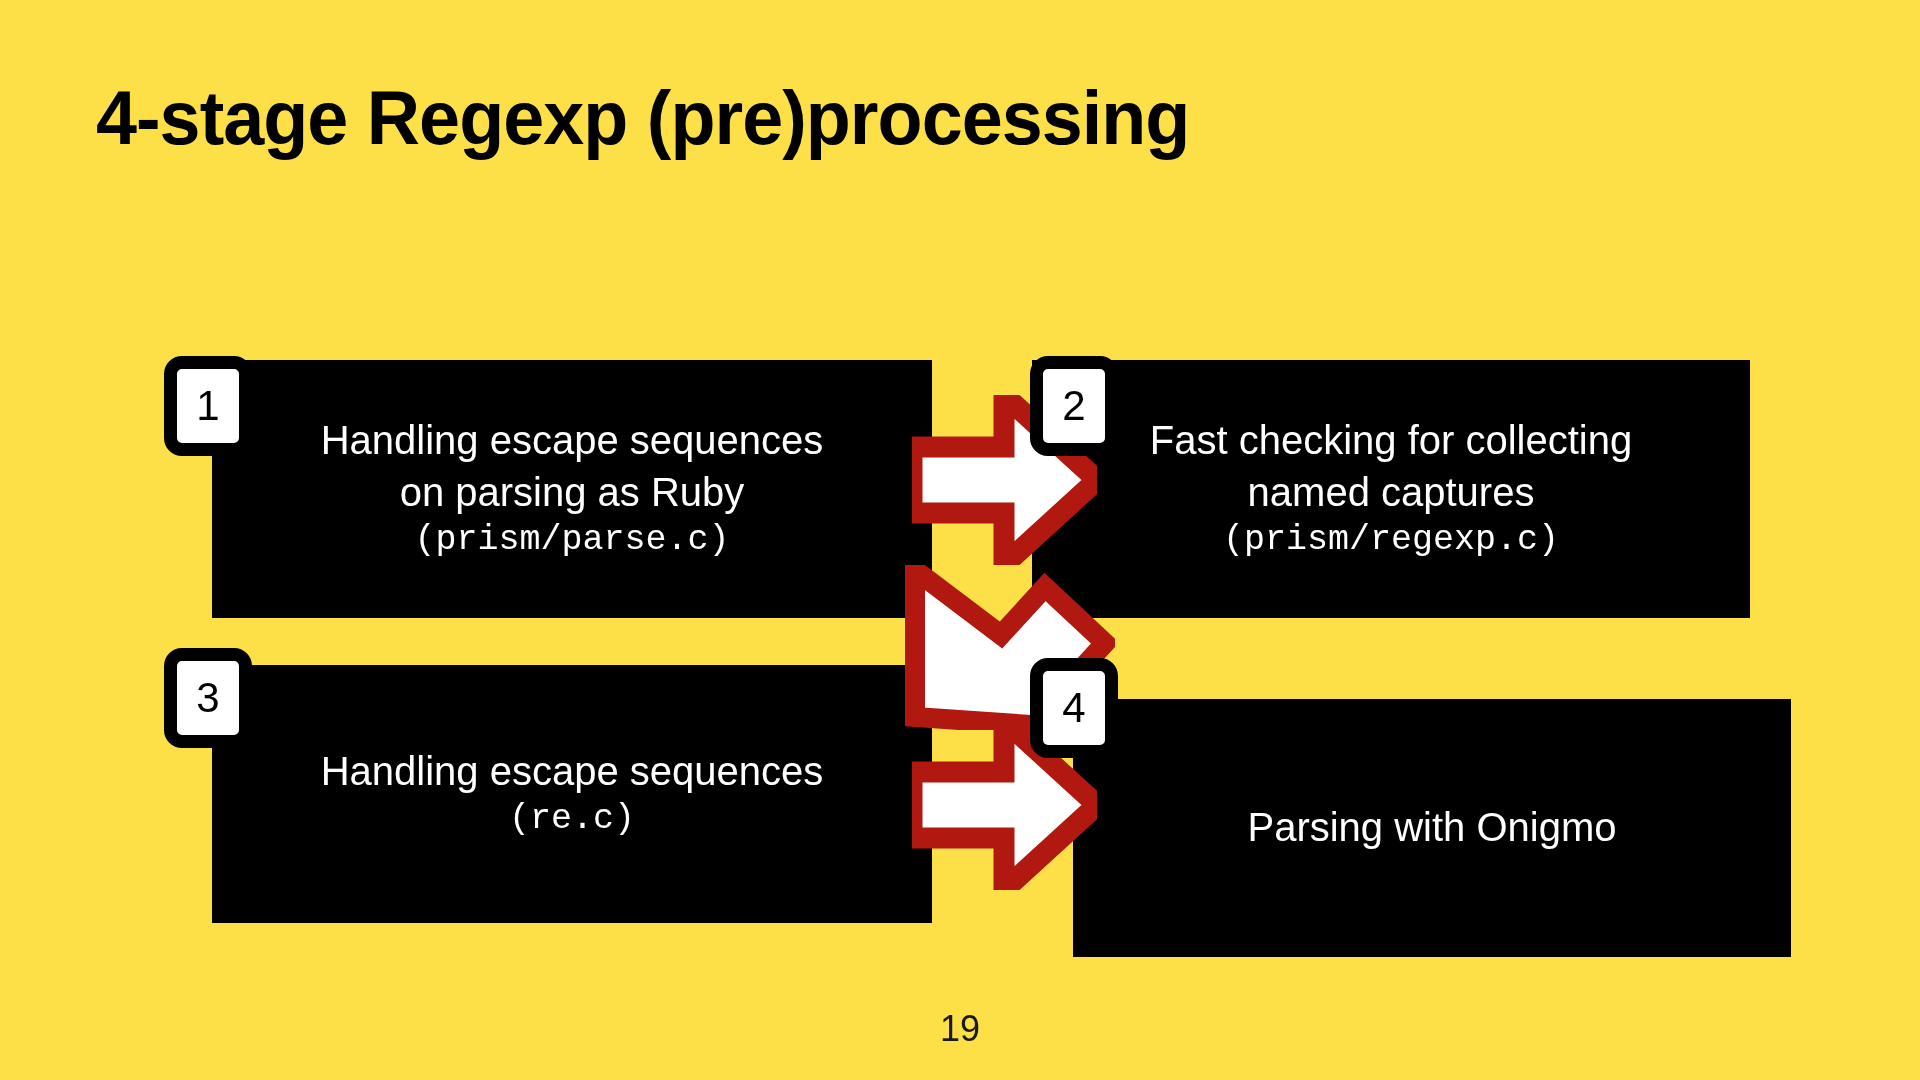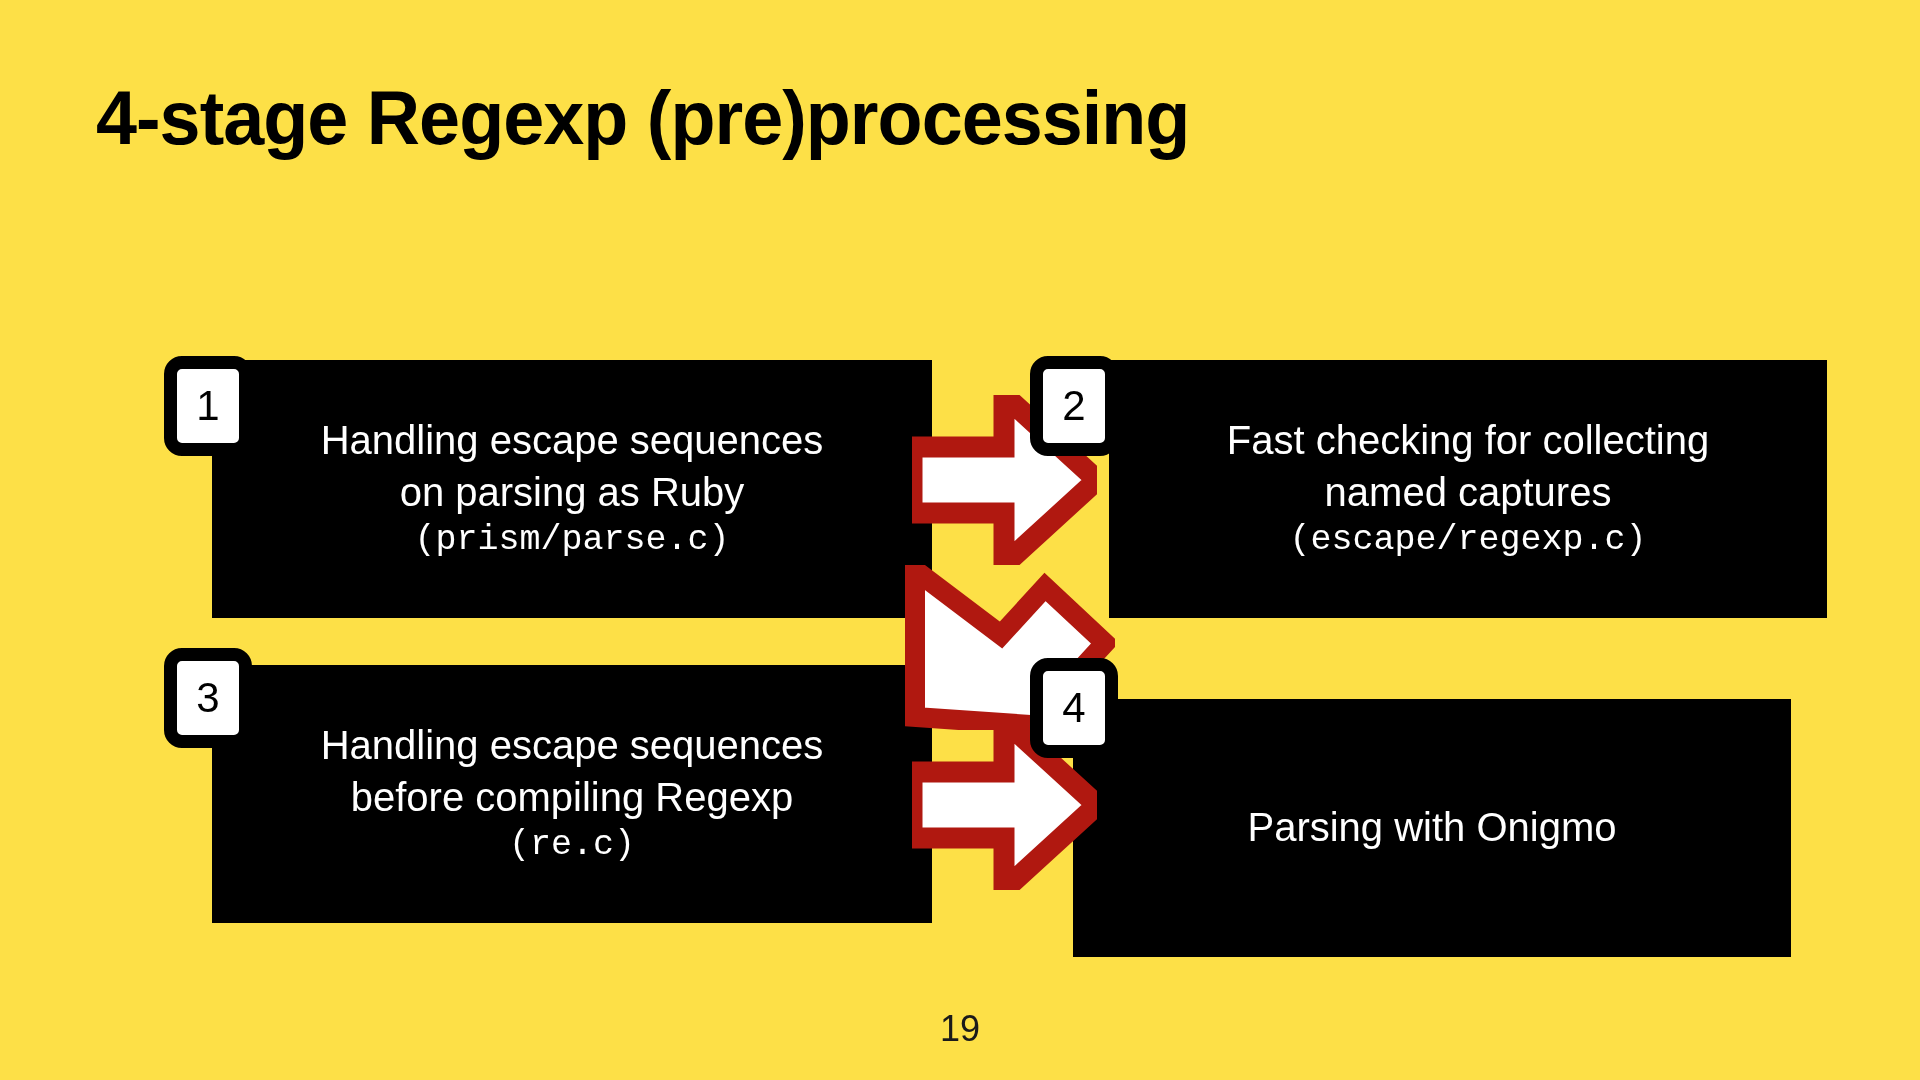--- a/index.html
+++ b/index.html
@@ -69,21 +69,21 @@
     color: #ffffff;
     white-space: nowrap;
   }
   .stage-box .line.mono {
     font-family: "Liberation Mono", monospace;
     font-size: 35px;
     letter-spacing: 0px;
   }
 
   #box-1 { left: 212px; top: 360px; width: 720px; height: 258px; }
-  #box-2 { left: 1109px; top: 360px; width: 718px; height: 258px; }
+  #box-2 { left: 1032px; top: 360px; width: 718px; height: 258px; }
   #box-3 { left: 212px; top: 665px; width: 720px; height: 258px; }
   #box-4 { left: 1073px; top: 699px; width: 718px; height: 258px; }
 
   
   .badge {
     position: absolute;
     width: 62px;
     height: 74px;
     background: #ffffff;
     border: 13px solid #000000;
@@ -135,26 +135,25 @@
 
     <div class="stage-box" id="box-1">
       <div class="line">Handling escape sequences</div>
       <div class="line">on parsing as Ruby</div>
       <div class="line mono">(prism/parse.c)</div>
     </div>
 
     <div class="stage-box" id="box-2">
       <div class="line">Fast checking for collecting</div>
       <div class="line">named captures</div>
-      <div class="line mono">(escape/regexp.c)</div>
+      <div class="line mono">(prism/regexp.c)</div>
     </div>
 
     <div class="stage-box" id="box-3">
       <div class="line">Handling escape sequences</div>
-      <div class="line">before compiling Regexp</div>
       <div class="line mono">(re.c)</div>
     </div>
 
     <div class="stage-box" id="box-4">
       <div class="line">Parsing with Onigmo</div>
     </div>
 
     <div class="arrow" id="arrow-1-2">
       <svg viewBox="0 0 185 170" width="185" height="170" xmlns="http://www.w3.org/2000/svg">
         <polygon points="0,52 92,52 92,0 185,85 92,170 92,118 0,118" fill="#ffffff" stroke="#b01810" stroke-width="21" stroke-linejoin="miter"></polygon>

